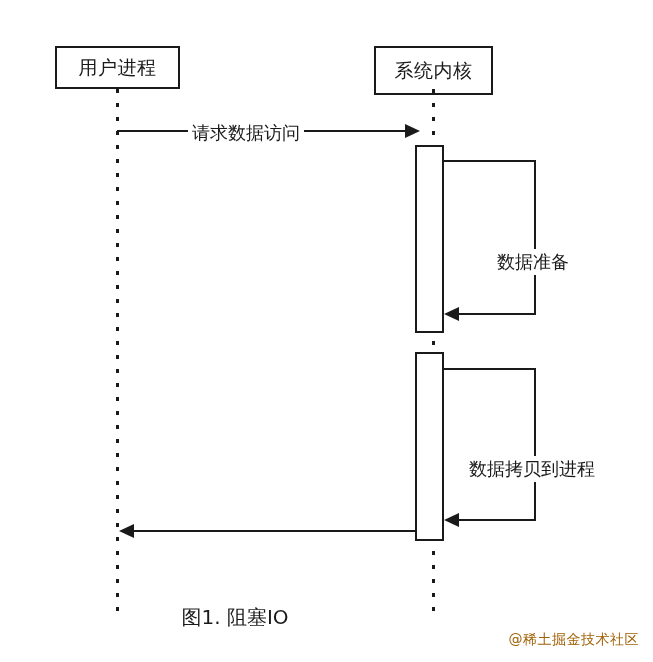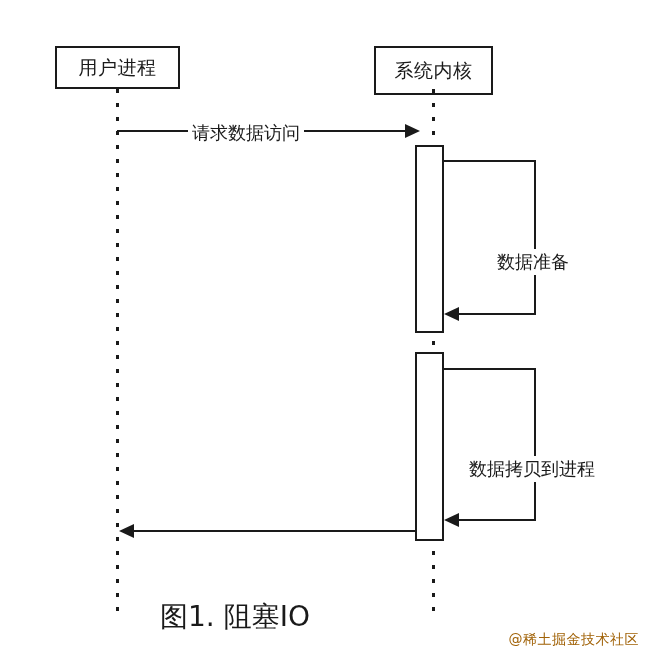--- a/index.html
+++ b/index.html
@@ -127,21 +127,21 @@
   #selfloop-label-prepare { left: 492px; top: 249px; }
   #selfloop-label-copy    { left: 464px; top: 456px; }
 
   
   #figure-caption {
     position: absolute;
     left: 0;
     top: 604px;
     width: 470px;
     text-align: center;
-    font-size: 28px;
+    font-size: 20px;
     line-height: 26px;
     color: #1a1a1a;
   }
 
   
   #watermark {
     position: absolute;
     right: 14px;
     bottom: 14px;
     font-size: 14px;

